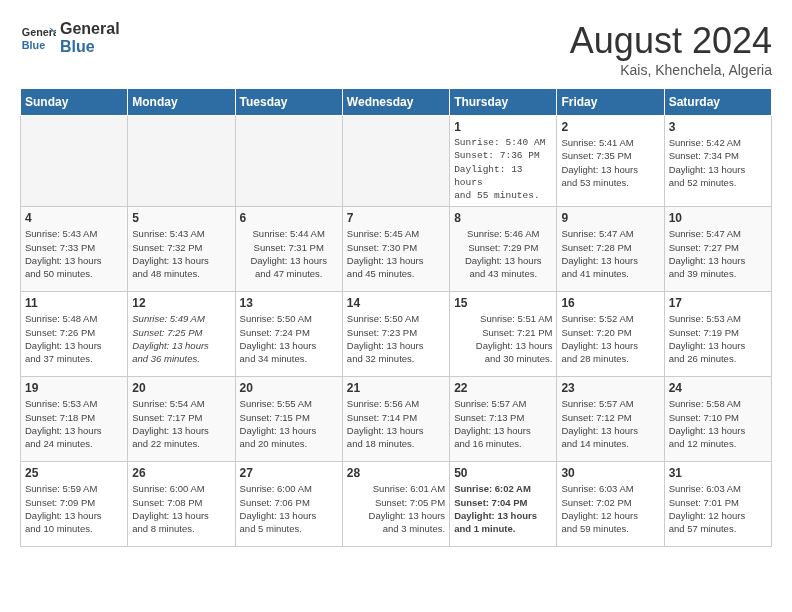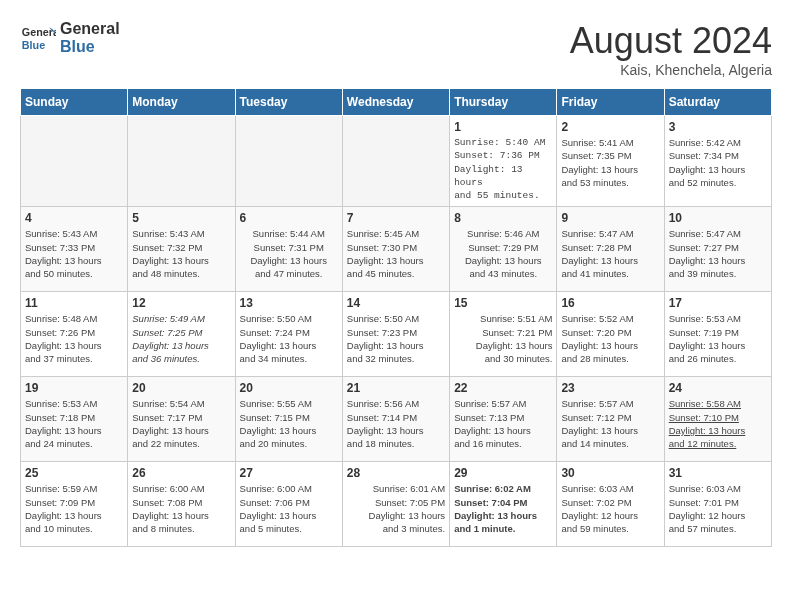--- a/index.html
+++ b/index.html
@@ -281,21 +281,21 @@
         </td>
         <td>
           <span class="day-num">23</span>
           <div class="day-info" style="white-space: pre-line;">Sunrise: 5:57 AM
 Sunset: 7:12 PM
 Daylight: 13 hours
 and 14 minutes.</div>
         </td>
         <td>
           <span class="day-num">24</span>
-          <div class="day-info" style="white-space: pre-line; text-decoration: underline;">Sunrise: 5:58 AM
+          <div class="day-info" style="white-space: pre-line;">Sunrise: 5:58 AM
 Sunset: 7:10 PM
 Daylight: 13 hours
 and 12 minutes.</div>
         </td>
       </tr>
       <tr>
         <td>
           <span class="day-num">25</span>
           <div class="day-info" style="white-space: pre-line;">Sunrise: 5:59 AM
 Sunset: 7:09 PM
@@ -317,21 +317,21 @@
 and 5 minutes.</div>
         </td>
         <td>
           <span class="day-num">28</span>
           <div class="day-info" style="white-space: pre-line; text-align: right;">Sunrise: 6:01 AM
 Sunset: 7:05 PM
 Daylight: 13 hours
 and 3 minutes.</div>
         </td>
         <td>
-          <span class="day-num">29</span>
+          <span class="day-num">50</span>
           <div class="day-info" style="white-space: pre-line; font-weight: bold;">Sunrise: 6:02 AM
 Sunset: 7:04 PM
 Daylight: 13 hours
 and 1 minute.</div>
         </td>
         <td>
           <span class="day-num">30</span>
           <div class="day-info" style="white-space: pre-line;">Sunrise: 6:03 AM
 Sunset: 7:02 PM
 Daylight: 12 hours

